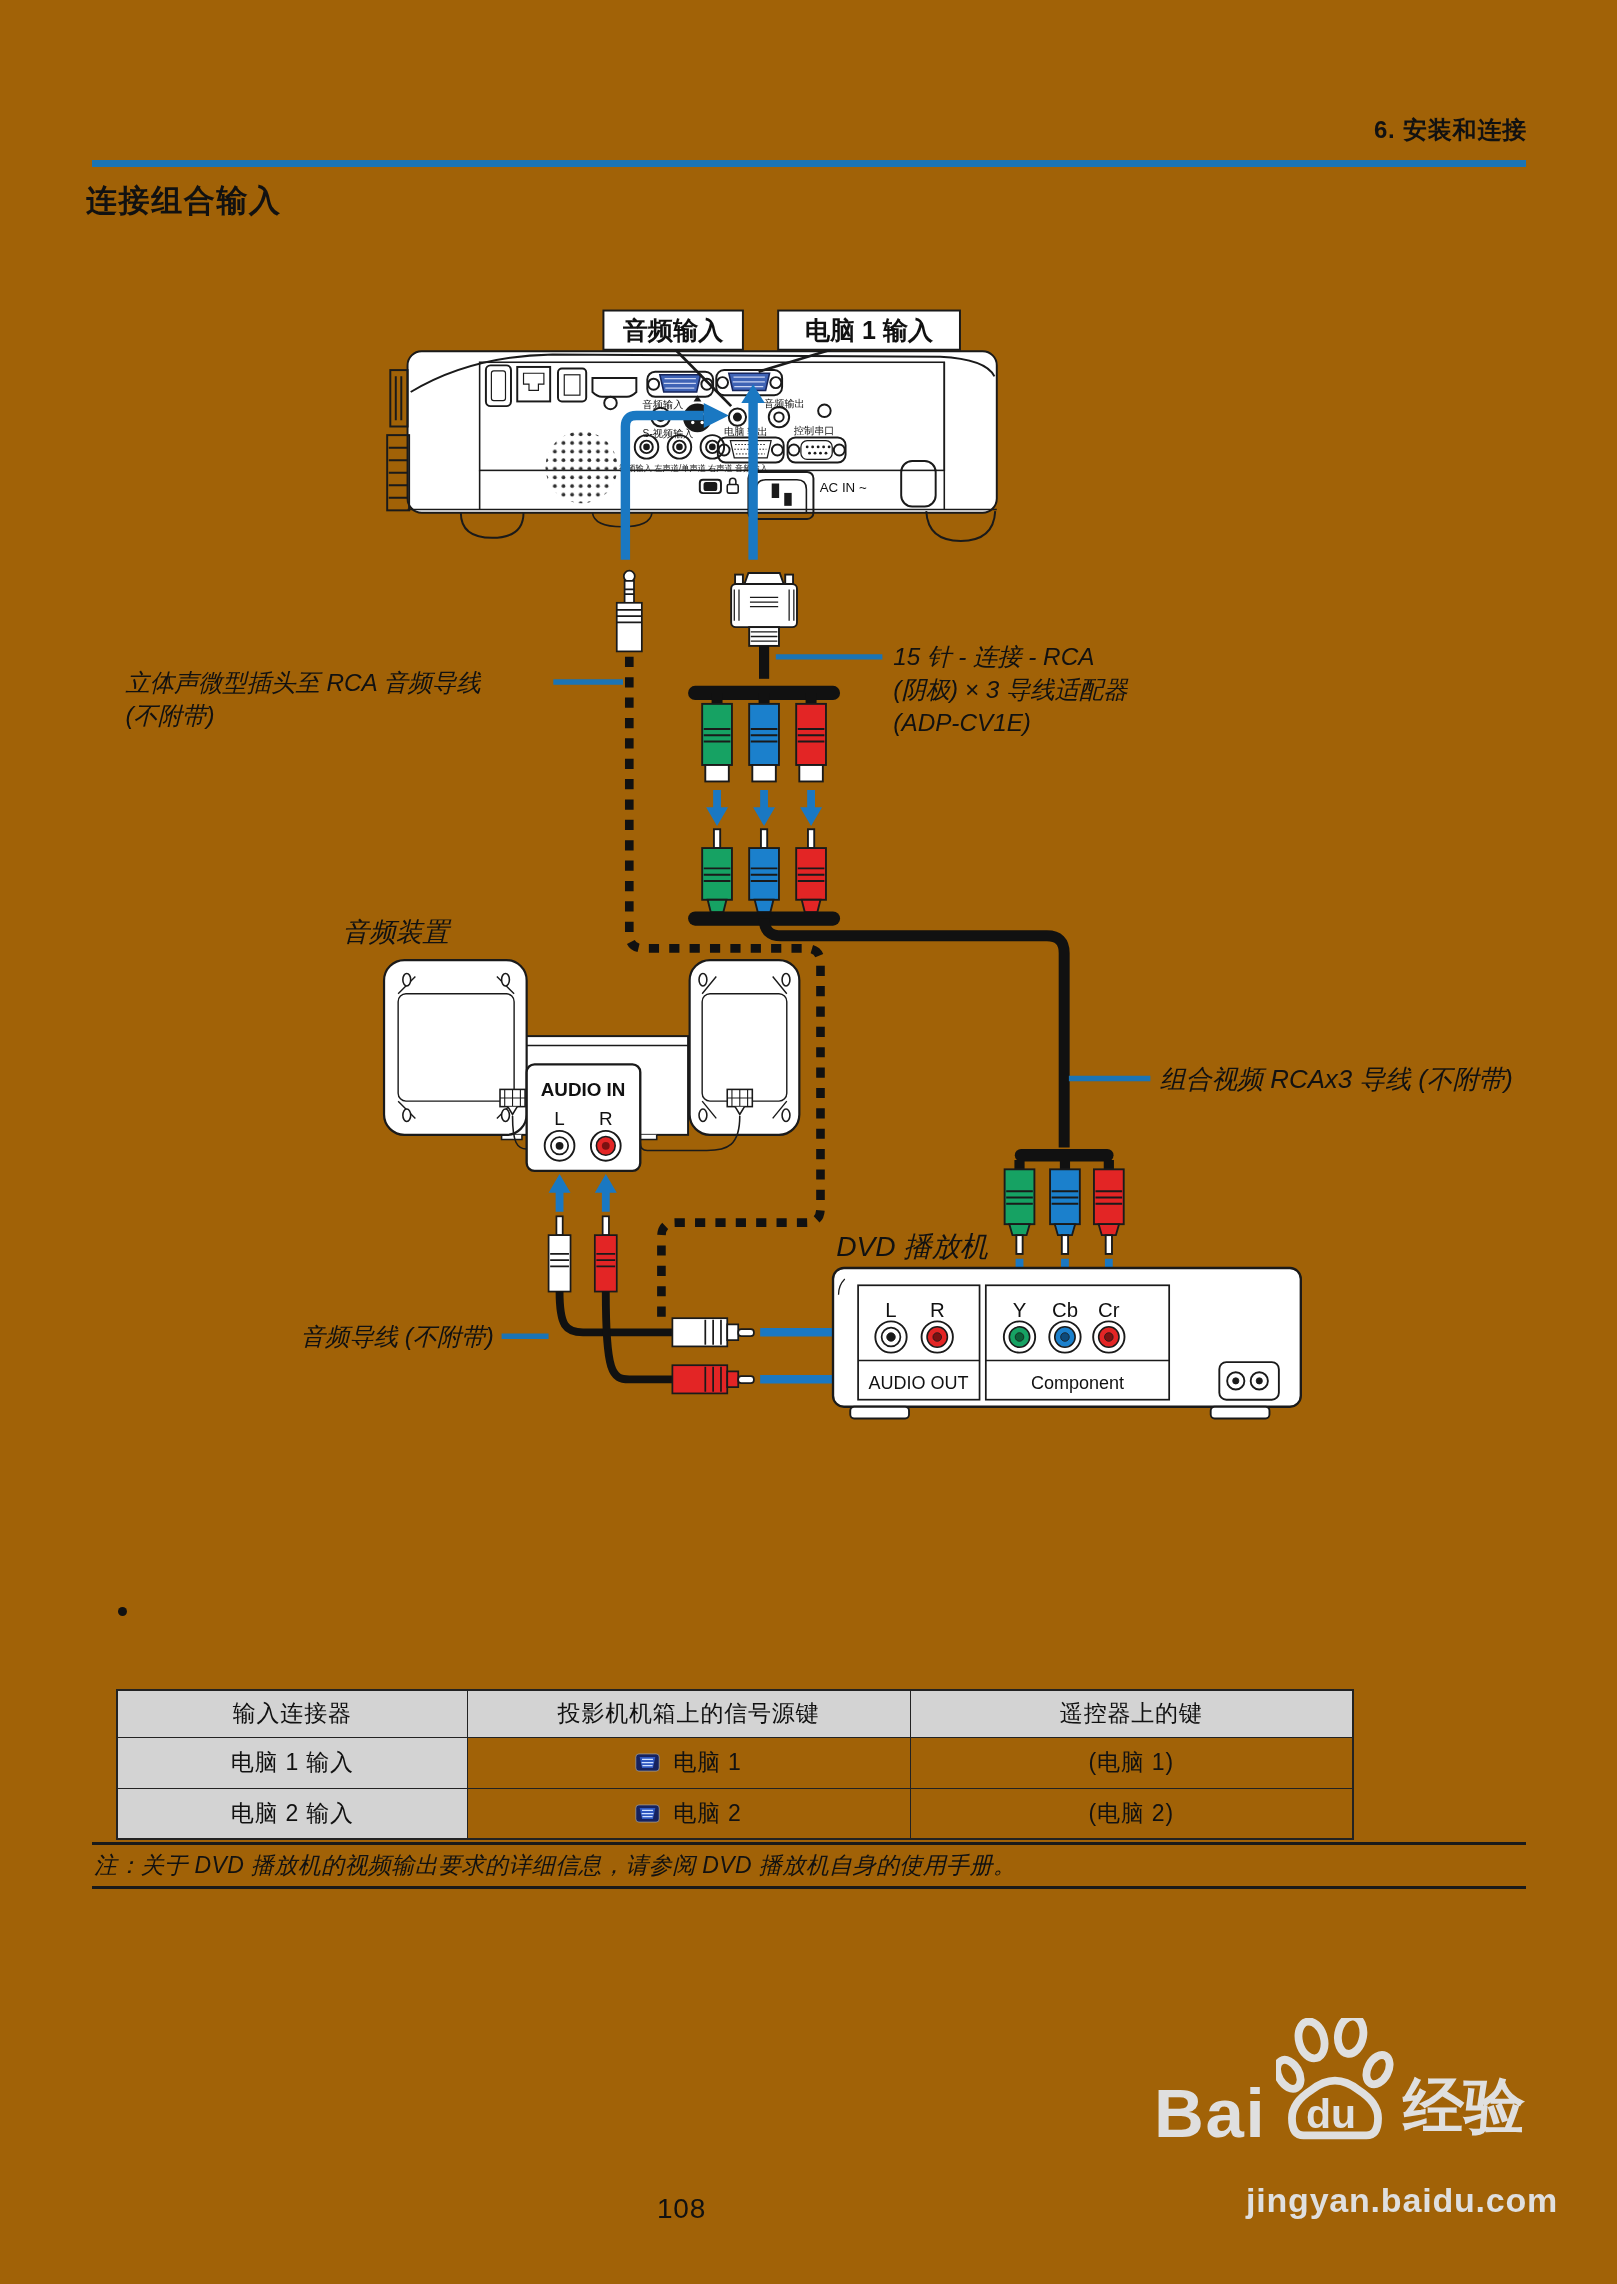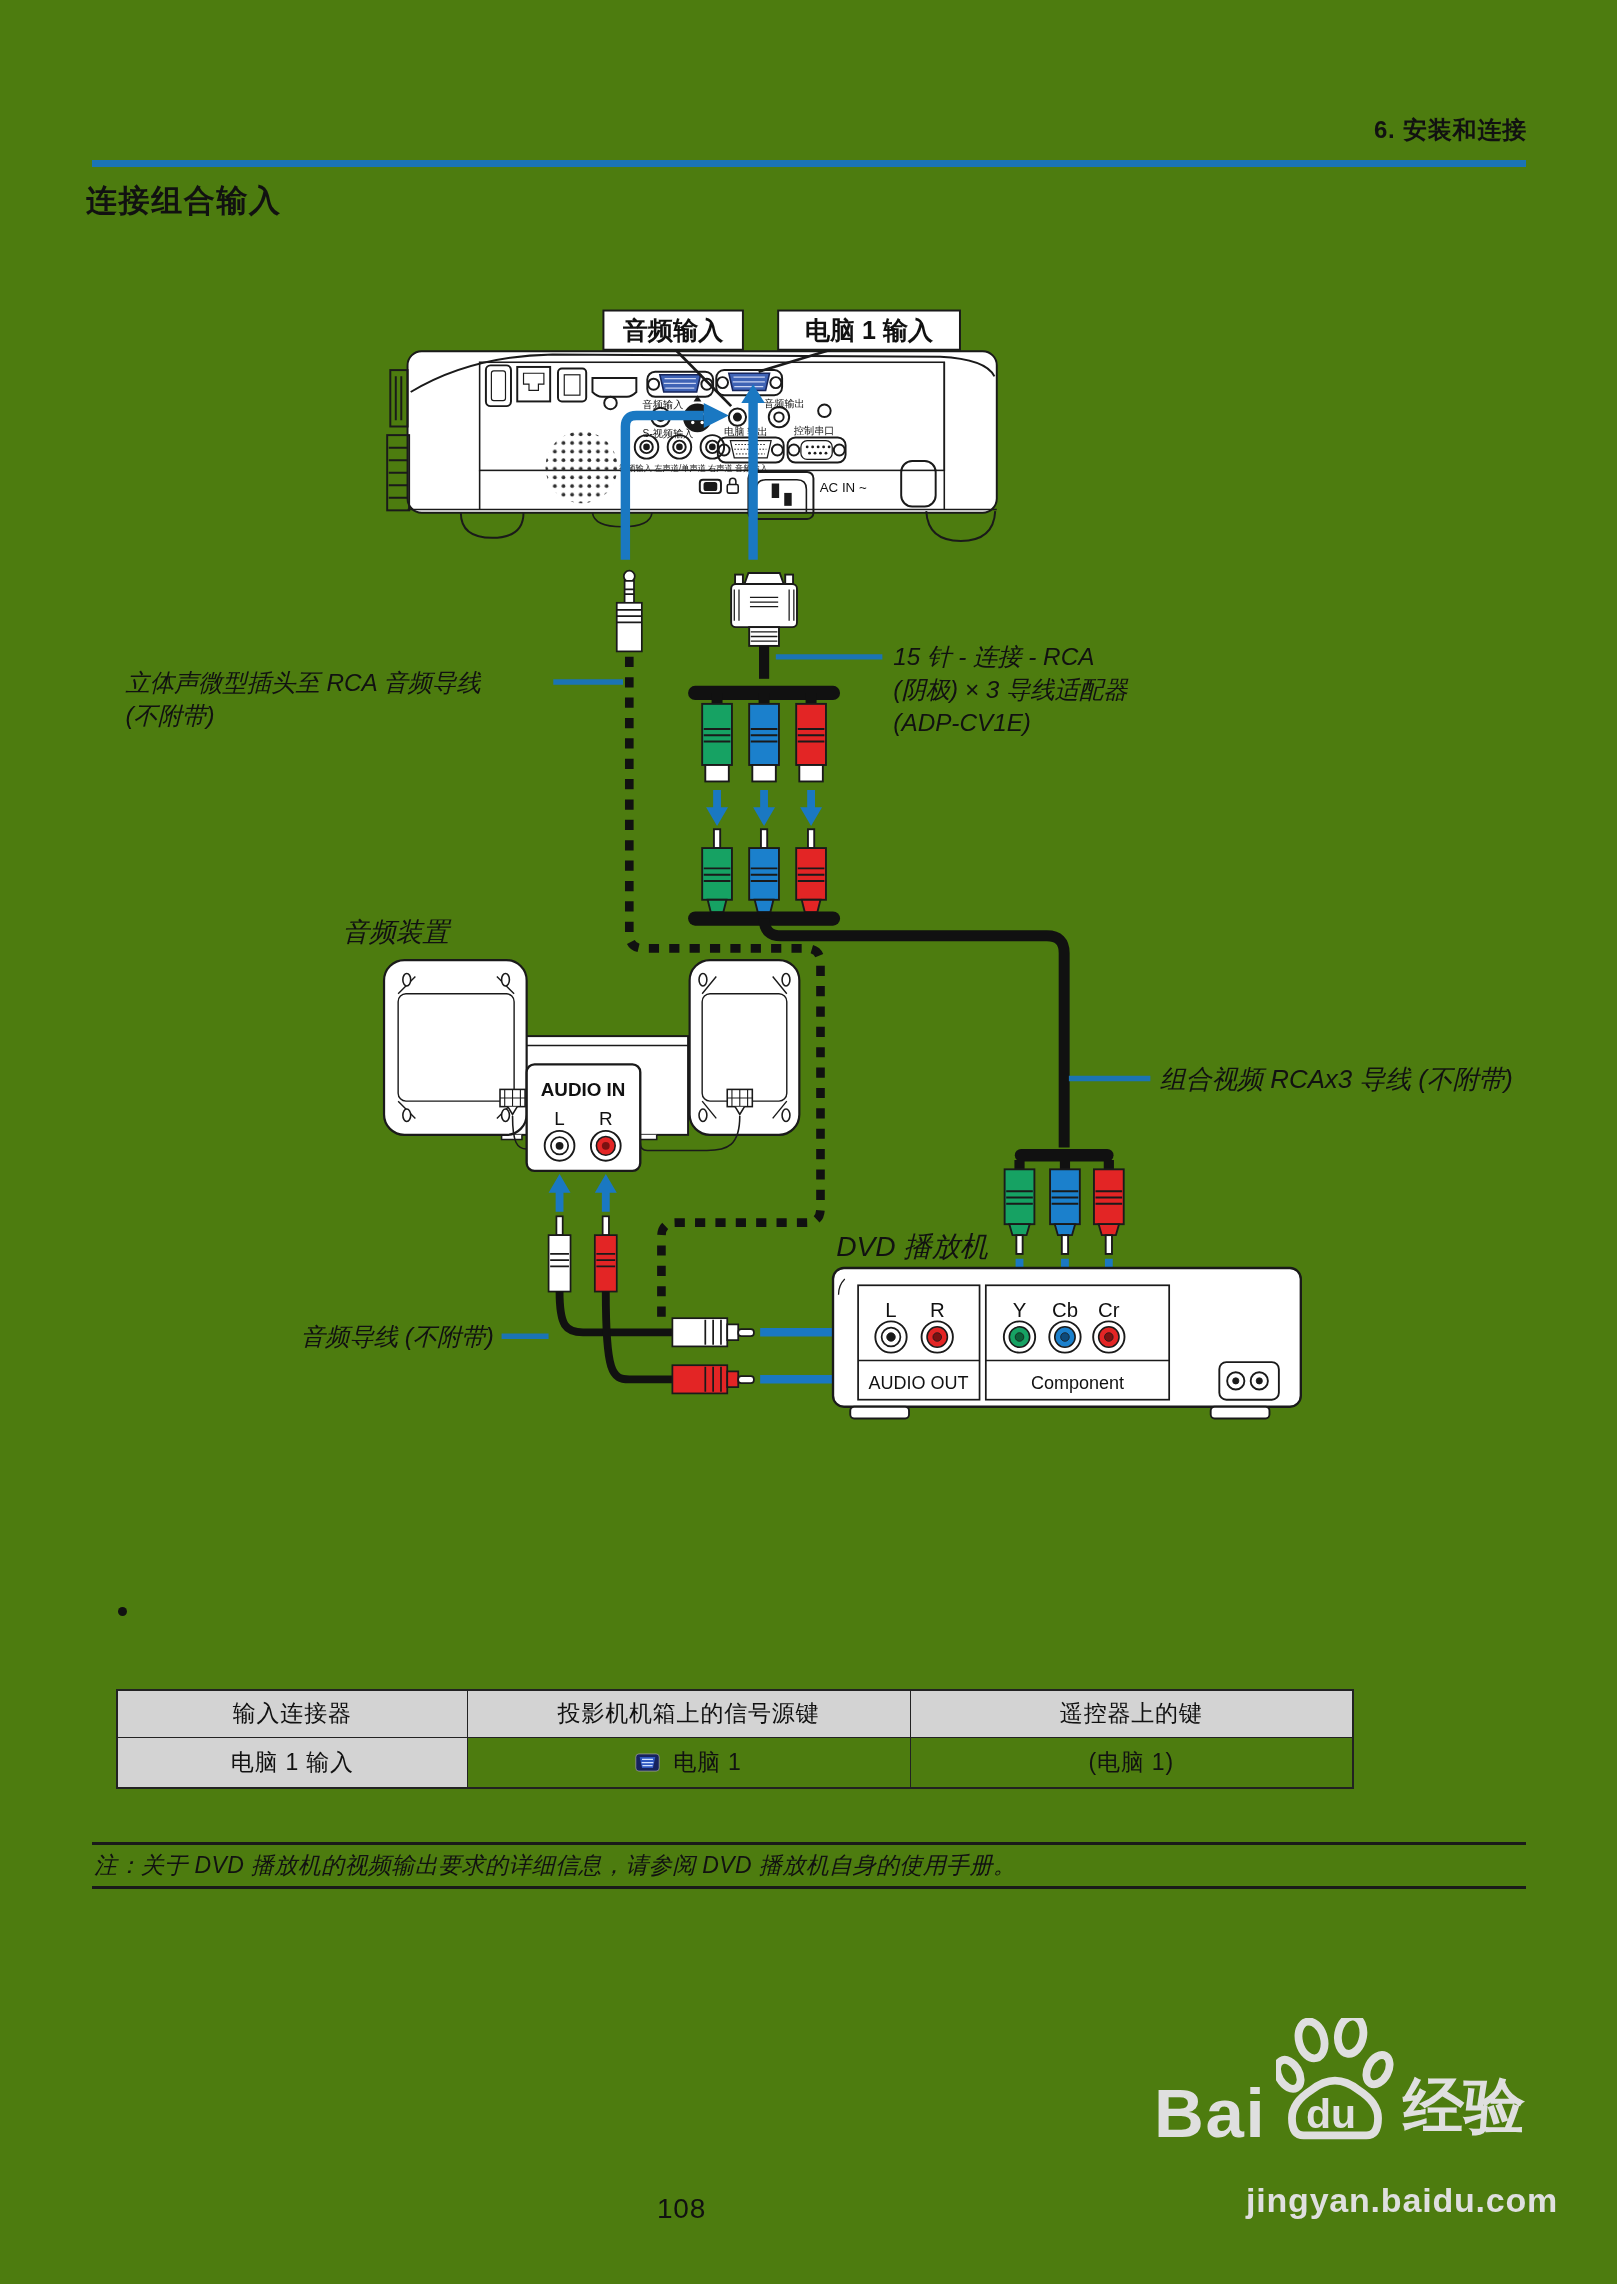--- a/index.html
+++ b/index.html
@@ -1,16 +1,16 @@
 <!DOCTYPE html>
 <html style="font-size:12.5px"><head>
 <meta charset="utf-8">
 <style>
   html,body{margin:0;padding:0;background:#888;}
-  #page{position:relative;width:1618px;height:2284px;background:#4d7c0f;
+  #page{position:relative;width:1618px;height:2284px;background:#a16207;
         font-family:"Liberation Sans","DejaVu Sans",sans-serif;color:#111;overflow:hidden;}
   .abs{position:absolute;}
   .hdr{font-weight:bold;font-size:24px;letter-spacing:0.8px;}
   .rule{background:#1b74b4;}
   .blackrule{background:#1a1a1a;}
   .title{font-weight:bold;font-size:31px;letter-spacing:1.6px;}
   .body-text{font-size:23.5px;line-height:39px;letter-spacing:0.4px;white-space:nowrap;}
   .bullet-dot{width:9.4px;height:9.4px;border-radius:50%;background:#111;}
   .note{font-style:italic;font-size:23px;letter-spacing:0.4px;white-space:nowrap;}
   table.sig{border-collapse:collapse;table-layout:fixed;}
@@ -448,20 +448,34 @@
           <svg width="25" height="19" viewBox="0 0 32 24">
             <rect x="1" y="1" width="30" height="22" rx="4" fill="#16225e" stroke="#9a9a9a"></rect>
             <path d="M6,5 h20 l-3,14 h-14 z" fill="#2e57c0"></path>
             <path d="M9,8 h14 M8.5,12 h15 M9.5,16 h13" stroke="#cfe0ff" stroke-width="1.6"></path>
           </svg>
           <span>电脑 1</span>
         </div>
       </td>
       <td>(电脑 1)</td>
     </tr>
+    <tr style="height:51px;">
+      <td class="cell-gray">电脑 2 输入</td>
+      <td>
+        <div class="src-key">
+          <svg width="25" height="19" viewBox="0 0 32 24">
+            <rect x="1" y="1" width="30" height="22" rx="4" fill="#16225e" stroke="#9a9a9a"></rect>
+            <path d="M6,5 h20 l-3,14 h-14 z" fill="#2e57c0"></path>
+            <path d="M9,8 h14 M8.5,12 h15 M9.5,16 h13" stroke="#cfe0ff" stroke-width="1.6"></path>
+          </svg>
+          <span>电脑 2</span>
+        </div>
+      </td>
+      <td>(电脑 2)</td>
+    </tr>
   </tbody>
     </table>
 
   <div class="abs blackrule" style="left:92px;top:1842px;width:1434px;height:3.1px;"></div>
   <div class="abs note" style="left:94px;top:1850px;">注：关于 DVD 播放机的视频输出要求的详细信息，请参阅 DVD 播放机自身的使用手册。</div>
   <div class="abs blackrule" style="left:92px;top:1886px;width:1434px;height:3.1px;"></div>
 
   <div class="abs pageno" style="left:657px;top:2193px;">108</div>
 
   <div class="abs wm wm-big" style="left:1154px;top:2058px;margin-top:16px;">Bai</div>

